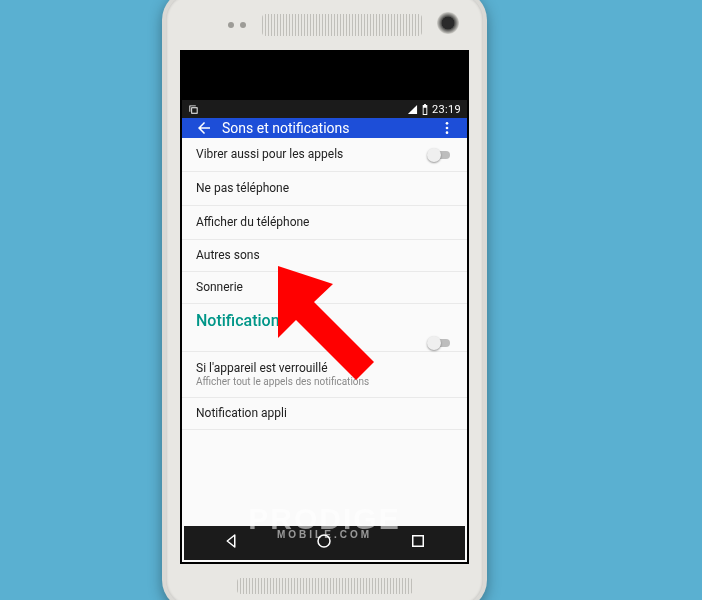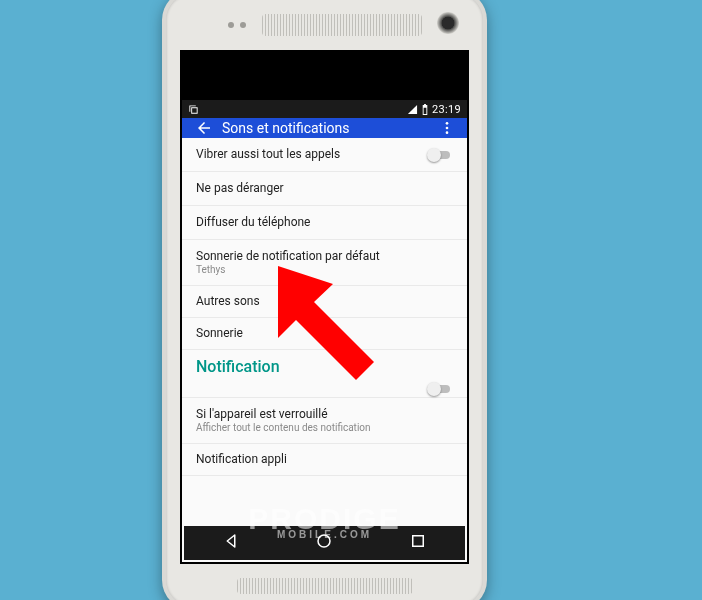--- a/index.html
+++ b/index.html
@@ -90,52 +90,48 @@
             <svg width="16" height="16" viewBox="0 0 24 24" fill="#fff">
                 <circle cx="12" cy="5" r="2"></circle>
                 <circle cx="12" cy="12" r="2"></circle>
                 <circle cx="12" cy="19" r="2"></circle>
               </svg>
           </div>
         </div>
 
         <div class="list">
           <div class="row">
-            <div class="pt">Vibrer aussi tout les appels</div>
+            <div class="pt">Vibrer aussi pour les appels</div>
             <div class="toggle">
                 <div class="track"></div>
                 <div class="thumb"></div>
               </div>
           </div>
           <div class="row">
-            <div class="pt">Ne pas déranger</div>
+            <div class="pt">Ne pas téléphone</div>
           </div>
           <div class="row">
-            <div class="pt">Diffuser du téléphone</div>
-          </div>
-          <div class="row">
-            <div class="pt">Sonnerie de notification par défaut</div>
-            <div class="st">Tethys</div>
+            <div class="pt">Afficher du téléphone</div>
           </div>
           <div class="row sm">
             <div class="pt">Autres sons</div>
           </div>
           <div class="row sm">
             <div class="pt">Sonnerie</div>
           </div>
           <div class="section">Notification</div>
           <div class="row sm">
             <div class="toggle">
                 <div class="track"></div>
                 <div class="thumb"></div>
               </div>
           </div>
           <div class="row">
             <div class="pt">Si l'appareil est verrouillé</div>
-            <div class="st">Afficher tout le contenu des notification</div>
+            <div class="st">Afficher tout le appels des notifications</div>
           </div>
           <div class="row sm">
             <div class="pt">Notification appli</div>
           </div>
         </div>
 
         <div class="navbar">
           <div>
             <svg width="18" height="18" viewBox="0 0 24 24" fill="none" stroke="#fff" stroke-width="2">
                 <path d="M17 4 7 12l10 8z" stroke-linejoin="round"></path>

